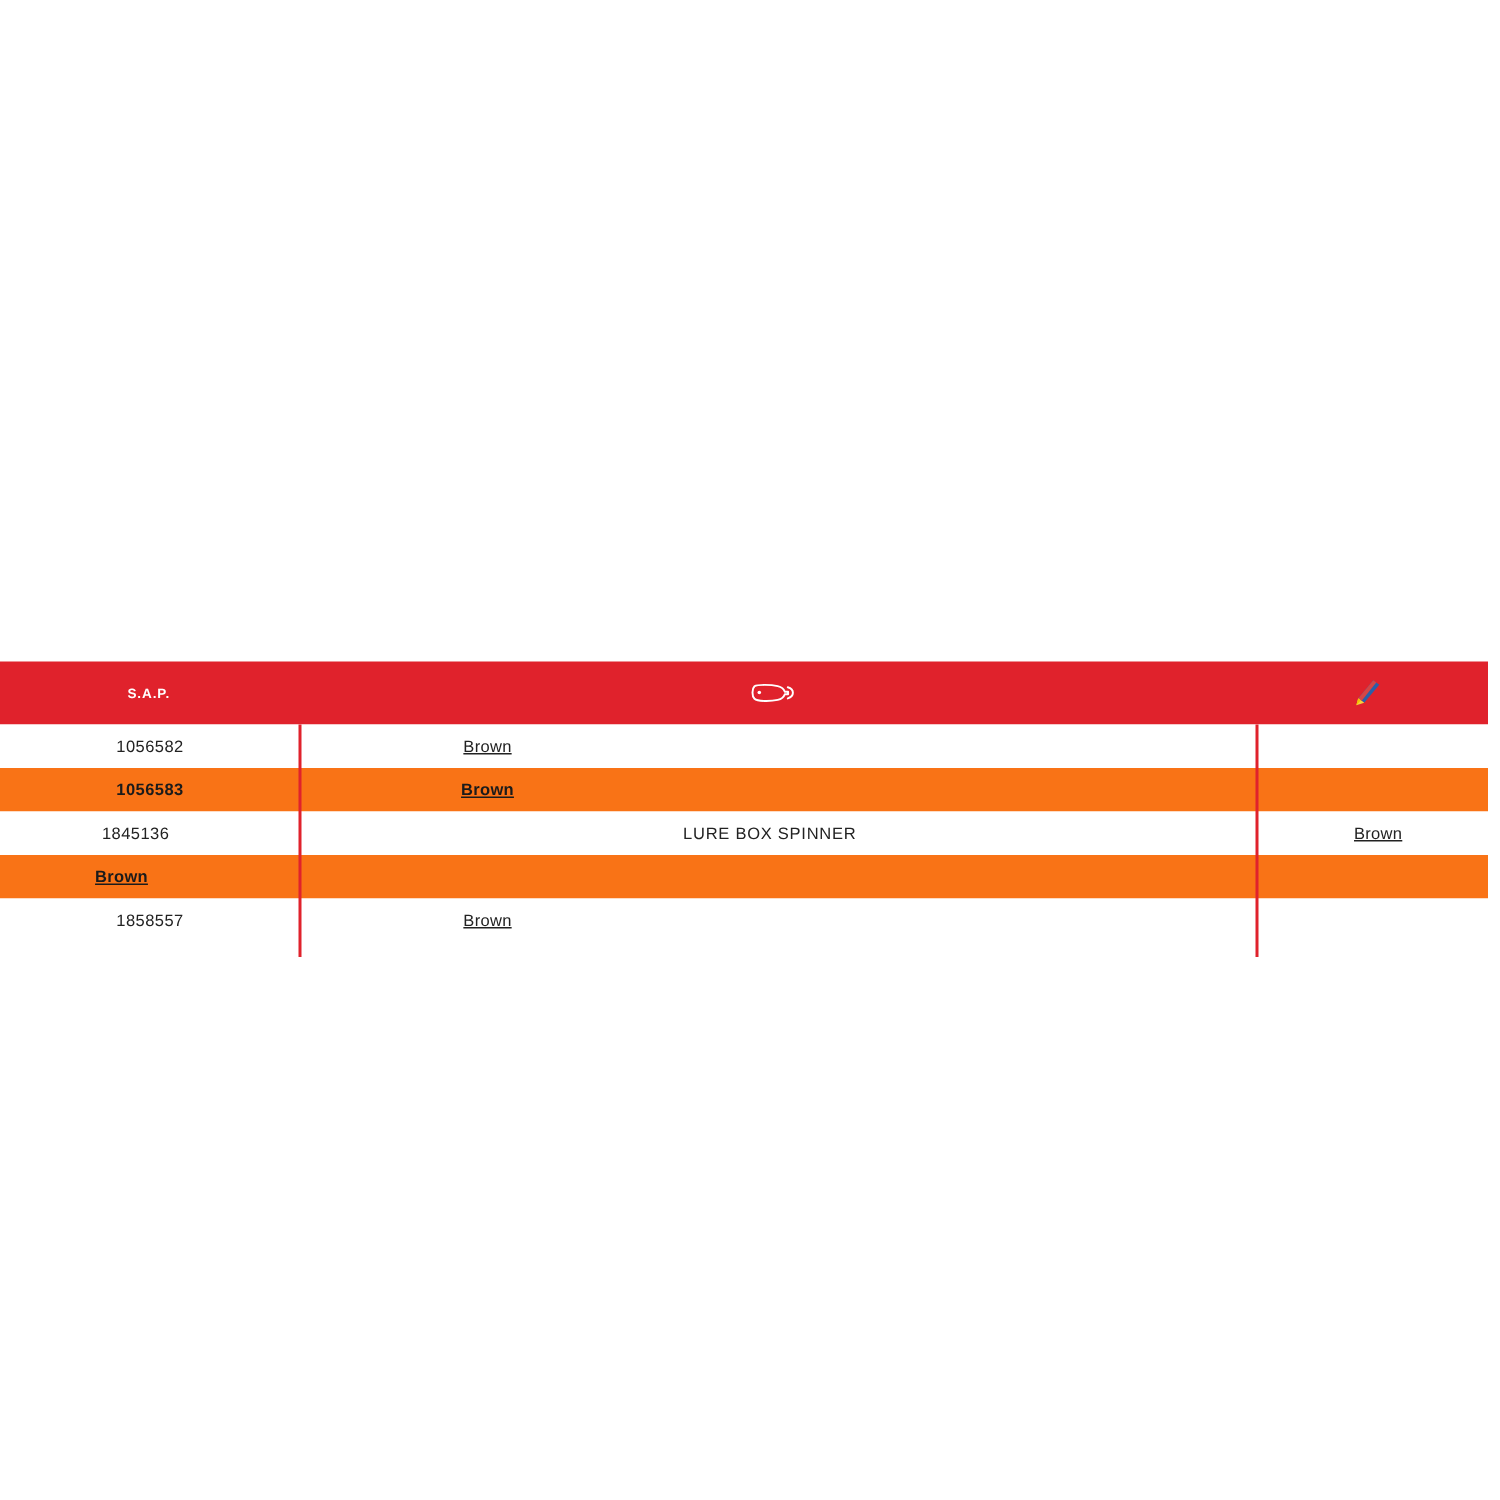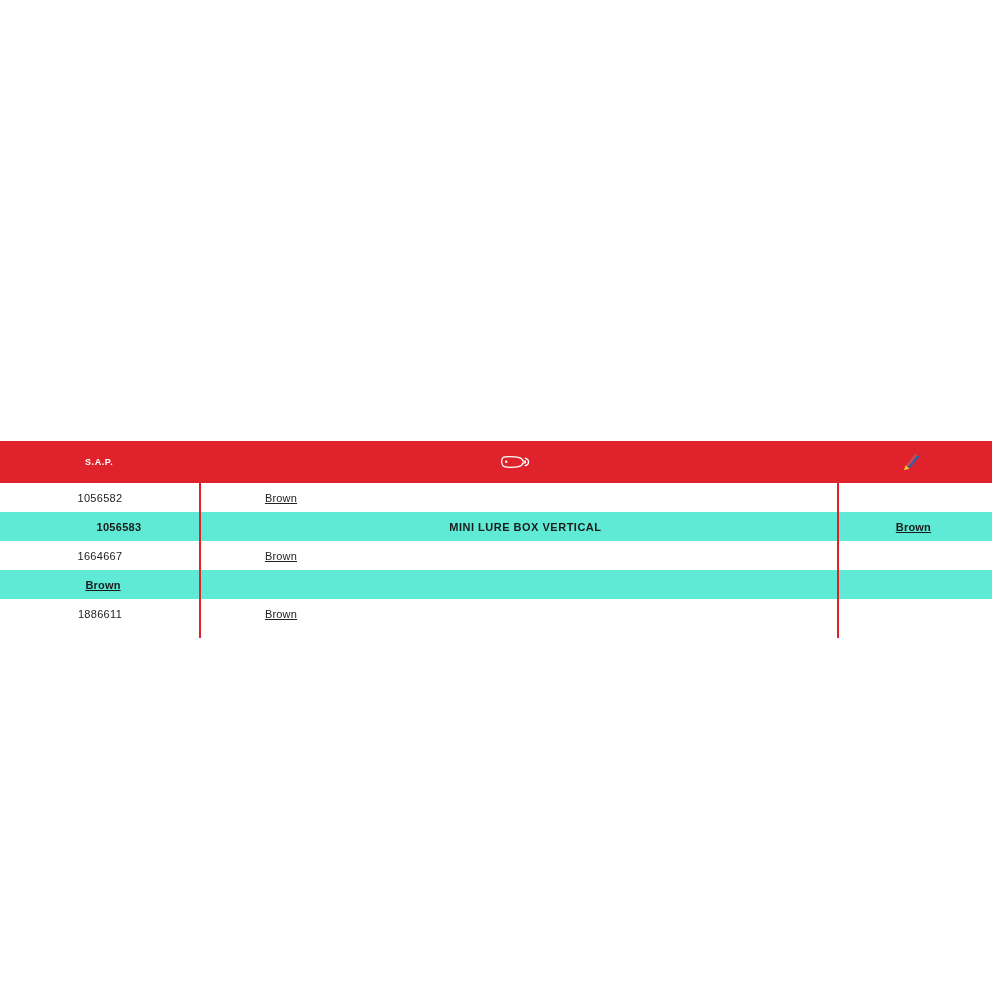--- a/index.html
+++ b/index.html
@@ -64,26 +64,26 @@
     display: block;
   }
 
   
   .body-row {
     display: flex;
     align-items: flex-end;
     height: 29px;
     font-size: 11px;
     color: #222222;
+    gap: 44px;
   }
   .body-row.alt {
-    background: #5eead4;
+    background: #f97316;
     color: #1b1b1b;
     font-weight: bold;
-    padding-left: 22px;
   }
   .body-row.plain {
     background: #ffffff;
   }
   .cell {
     display: flex;
     align-items: center;
     height: 100%;
     box-sizing: border-box;
   }
@@ -150,35 +150,35 @@
       </div>
     </div>
 
     <div class="body-row plain">
       <div class="cell sap">1056582</div>
       <div class="cell color">Brown</div>
     </div>
 
     <div class="body-row alt">
       <div class="cell sap">1056583</div>
-      <div class="cell name">MINI LURE BOX VERTICAL</div>
       <div class="cell color">Brown</div>
     </div>
 
     <div class="body-row plain">
-      <div class="cell sap">1664667</div>
+      <div class="cell sap">1845136</div>
+      <div class="cell name">LURE BOX SPINNER</div>
       <div class="cell color">Brown</div>
     </div>
 
     <div class="body-row alt">
       <div class="cell color">Brown</div>
     </div>
 
     <div class="body-row plain">
-      <div class="cell sap">1886611</div>
+      <div class="cell sap">1858557</div>
       <div class="cell color">Brown</div>
     </div>
 
     <div class="divider one"></div>
     <div class="divider two"></div>
 
   </div>
 </div>
 
 </body></html>

